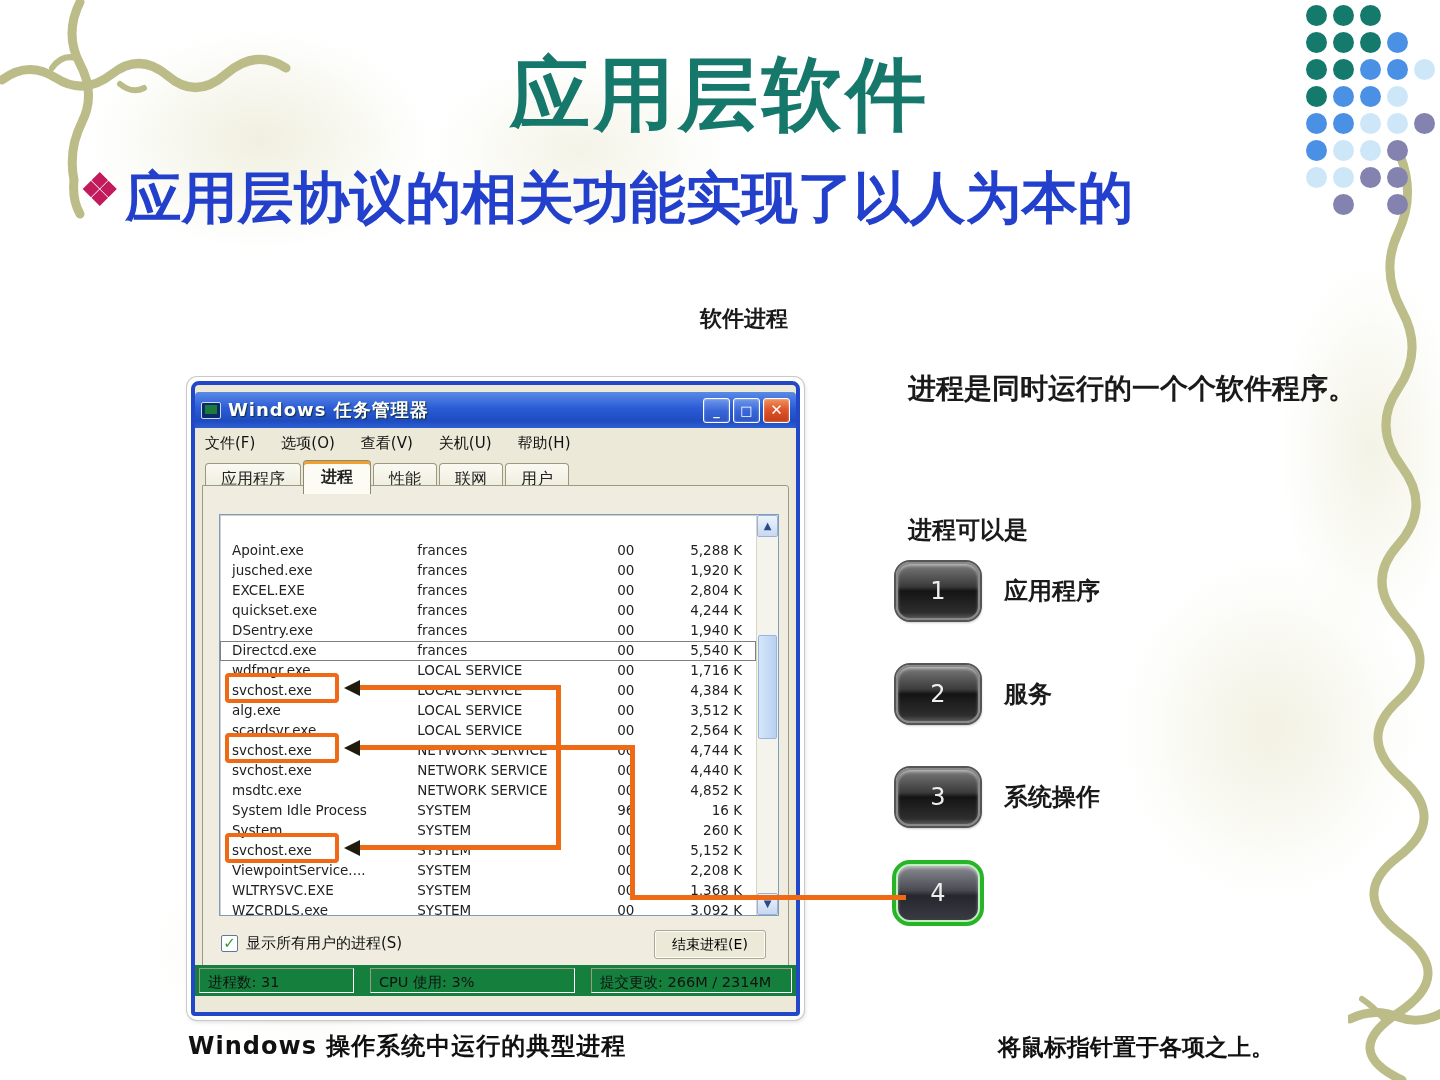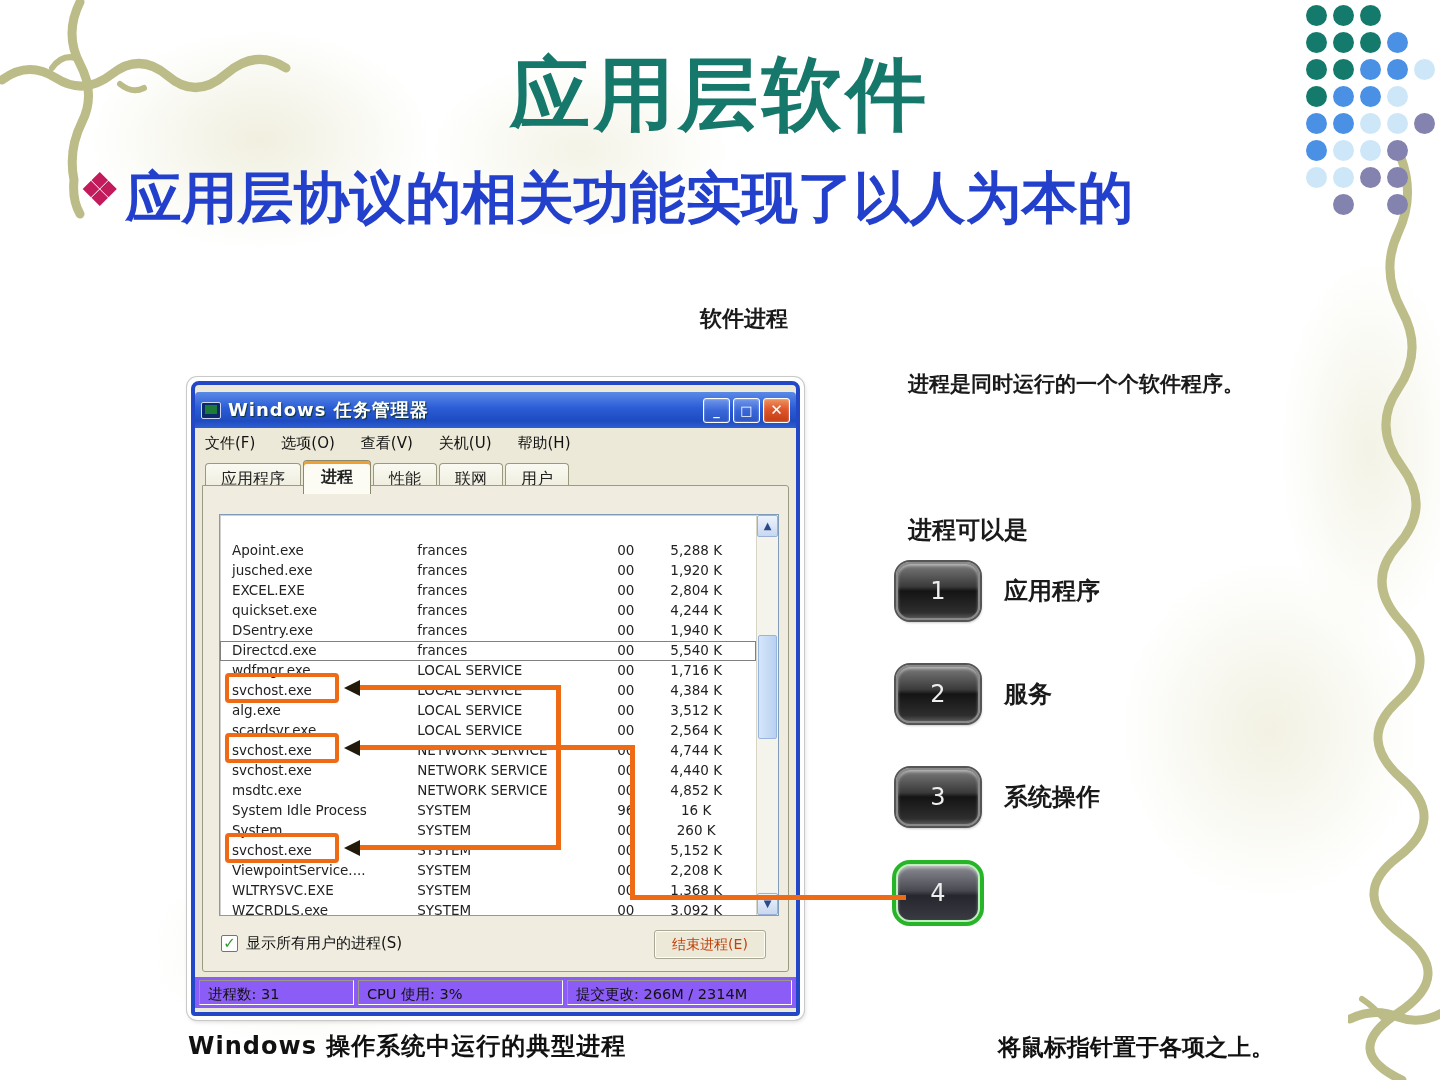--- a/index.html
+++ b/index.html
@@ -91,50 +91,50 @@
   #tm-header { display:flex; height:26px; }
   .hcell {
     background:linear-gradient(#fdfdfa,#ebe8d7 80%,#dcd8c4);
     border-right:1px solid #cac7b2; border-bottom:1px solid #a8a890;
     font-size:14px; color:#222; padding:4px 8px 0; white-space:nowrap;
   }
   .hcell.c0{ width:190px; } .hcell.c1{ width:172px; } .hcell.c2{ width:62px; text-align:right;} .hcell.c3{ width:114px; text-align:right; padding-right:14px; }
   #tm-rows { position:absolute; left:0; top:26px; right:22px; bottom:0; }
   .prow { display:flex; height:20px; font-size:13.5px; color:#222; white-space:nowrap; }
   .pcell { padding:1px 8px 0; }
-  .pcell.c0{ width:190px; padding-left:12px; } .pcell.c1{ width:172px; } .pcell.c2{ width:62px; text-align:right;} .pcell.c3{ width:114px; text-align:center; padding-right:14px; }
+  .pcell.c0{ width:190px; padding-left:12px; } .pcell.c1{ width:172px; } .pcell.c2{ width:62px; text-align:right;} .pcell.c3{ width:114px; text-align:right; padding-right:14px; }
   .prow.selected { outline:1px solid #808080; outline-offset:-1px; }
 
   
   #tm-scroll { position:absolute; right:0; top:0; bottom:0; width:22px; background:#f4f3ec; border-left:1px solid #d8d5c4; }
   .sbtn { height:22px; background:linear-gradient(#eef4fd,#c8d8f0); border:1px solid #9ab0d8; border-radius:2px; color:#2a4a8a; font-size:10px; text-align:center; line-height:20px; }
   .sthumb { position:absolute; left:1px; right:1px; top:120px; height:104px; background:linear-gradient(90deg,#d6e6fa,#b8d0f2); border:1px solid #98b4e0; border-radius:2px; }
   .sbtn.down { position:absolute; bottom:0; left:0; right:0; }
 
   
   #tm-showall { position:absolute; left:18px; top:448px; display:flex; align-items:center; gap:8px; font-size:15px; color:#111; }
   .checkbox { width:17px; height:17px; background:#fff; border:1px solid #5a7a9a; border-radius:2px; color:#2a9a2a; font-size:15px; font-weight:bold; line-height:15px; text-align:center; }
   #tm-endbtn {
     position:absolute; right:22px; top:444px; width:112px; height:29px;
     background:#ece9d8; border:1px solid #a8a894; border-radius:3px; box-shadow:inset 0 0 0 1px #fdfdf6;
-    color:#c2410c; font-size:14px; text-align:center; line-height:27px;
-  }
-
-  
-  #tm-status { position:absolute; left:0; right:0; bottom:4px; height:31px; display:flex; gap:4px; padding:3px 4px; background:#8b5cf6; }
+    color:#000000; font-size:14px; text-align:center; line-height:27px;
+  }
+
+  
+  #tm-status { position:absolute; left:0; right:0; bottom:16px; height:31px; display:flex; gap:16px; padding:3px 4px; background:#15803d; }
   .scell { border:1px solid; border-color:#9a9a85 #fff #fff #9a9a85; font-size:14.5px; color:#111; padding:4px 8px 0; white-space:nowrap; }
   .scell.s0{ width:155px; } .scell.s1{ width:205px; } .scell.s2{ flex:1; }
 
   
   .oline { position:absolute; background:#ee6a14; z-index:30; }
   .obox { position:absolute; width:114px; height:30px; border:4px solid #ee6a14; border-radius:4px; z-index:30; }
   .oarrow { position:absolute; width:0; height:0; border-top:8px solid transparent; border-bottom:8px solid transparent; border-right:16px solid #221a0a; z-index:31; }
 
   
-  .rp-intro { position:absolute; left:908px; top:370px; font-size:21px; font-weight:bold; color:#1a1a1a; }
+  .rp-intro { position:absolute; left:908px; top:370px; font-size:28px; font-weight:bold; color:#1a1a1a; }
   .rp-sub   { position:absolute; left:908px; top:514px; font-size:24px; font-weight:bold; color:#1a1a1a; }
   #legend { position:absolute; left:896px; top:562px; width:460px; height:400px; }
   .legend-item { position:absolute; display:flex; align-items:center; }
   .legend-item:nth-child(1){ top:0; } .legend-item:nth-child(2){ top:103px; } .legend-item:nth-child(3){ top:206px; } .legend-item:nth-child(4){ top:302px; align-items:flex-start; }
   .numbtn {
     width:84px; height:58px; border-radius:14px; flex:0 0 84px;
     border:2px solid #8a8a8a; outline:2px solid #555;
     background:linear-gradient(#7a7a7a,#3a3a3a 42%,#141414 50%,#2e2e2e 90%,#555);
     color:#eee; font-size:24px; display:flex; align-items:center; justify-content:center;
     box-shadow:inset 0 2px 3px rgba(255,255,255,.45), 1px 2px 3px rgba(0,0,0,.4);

